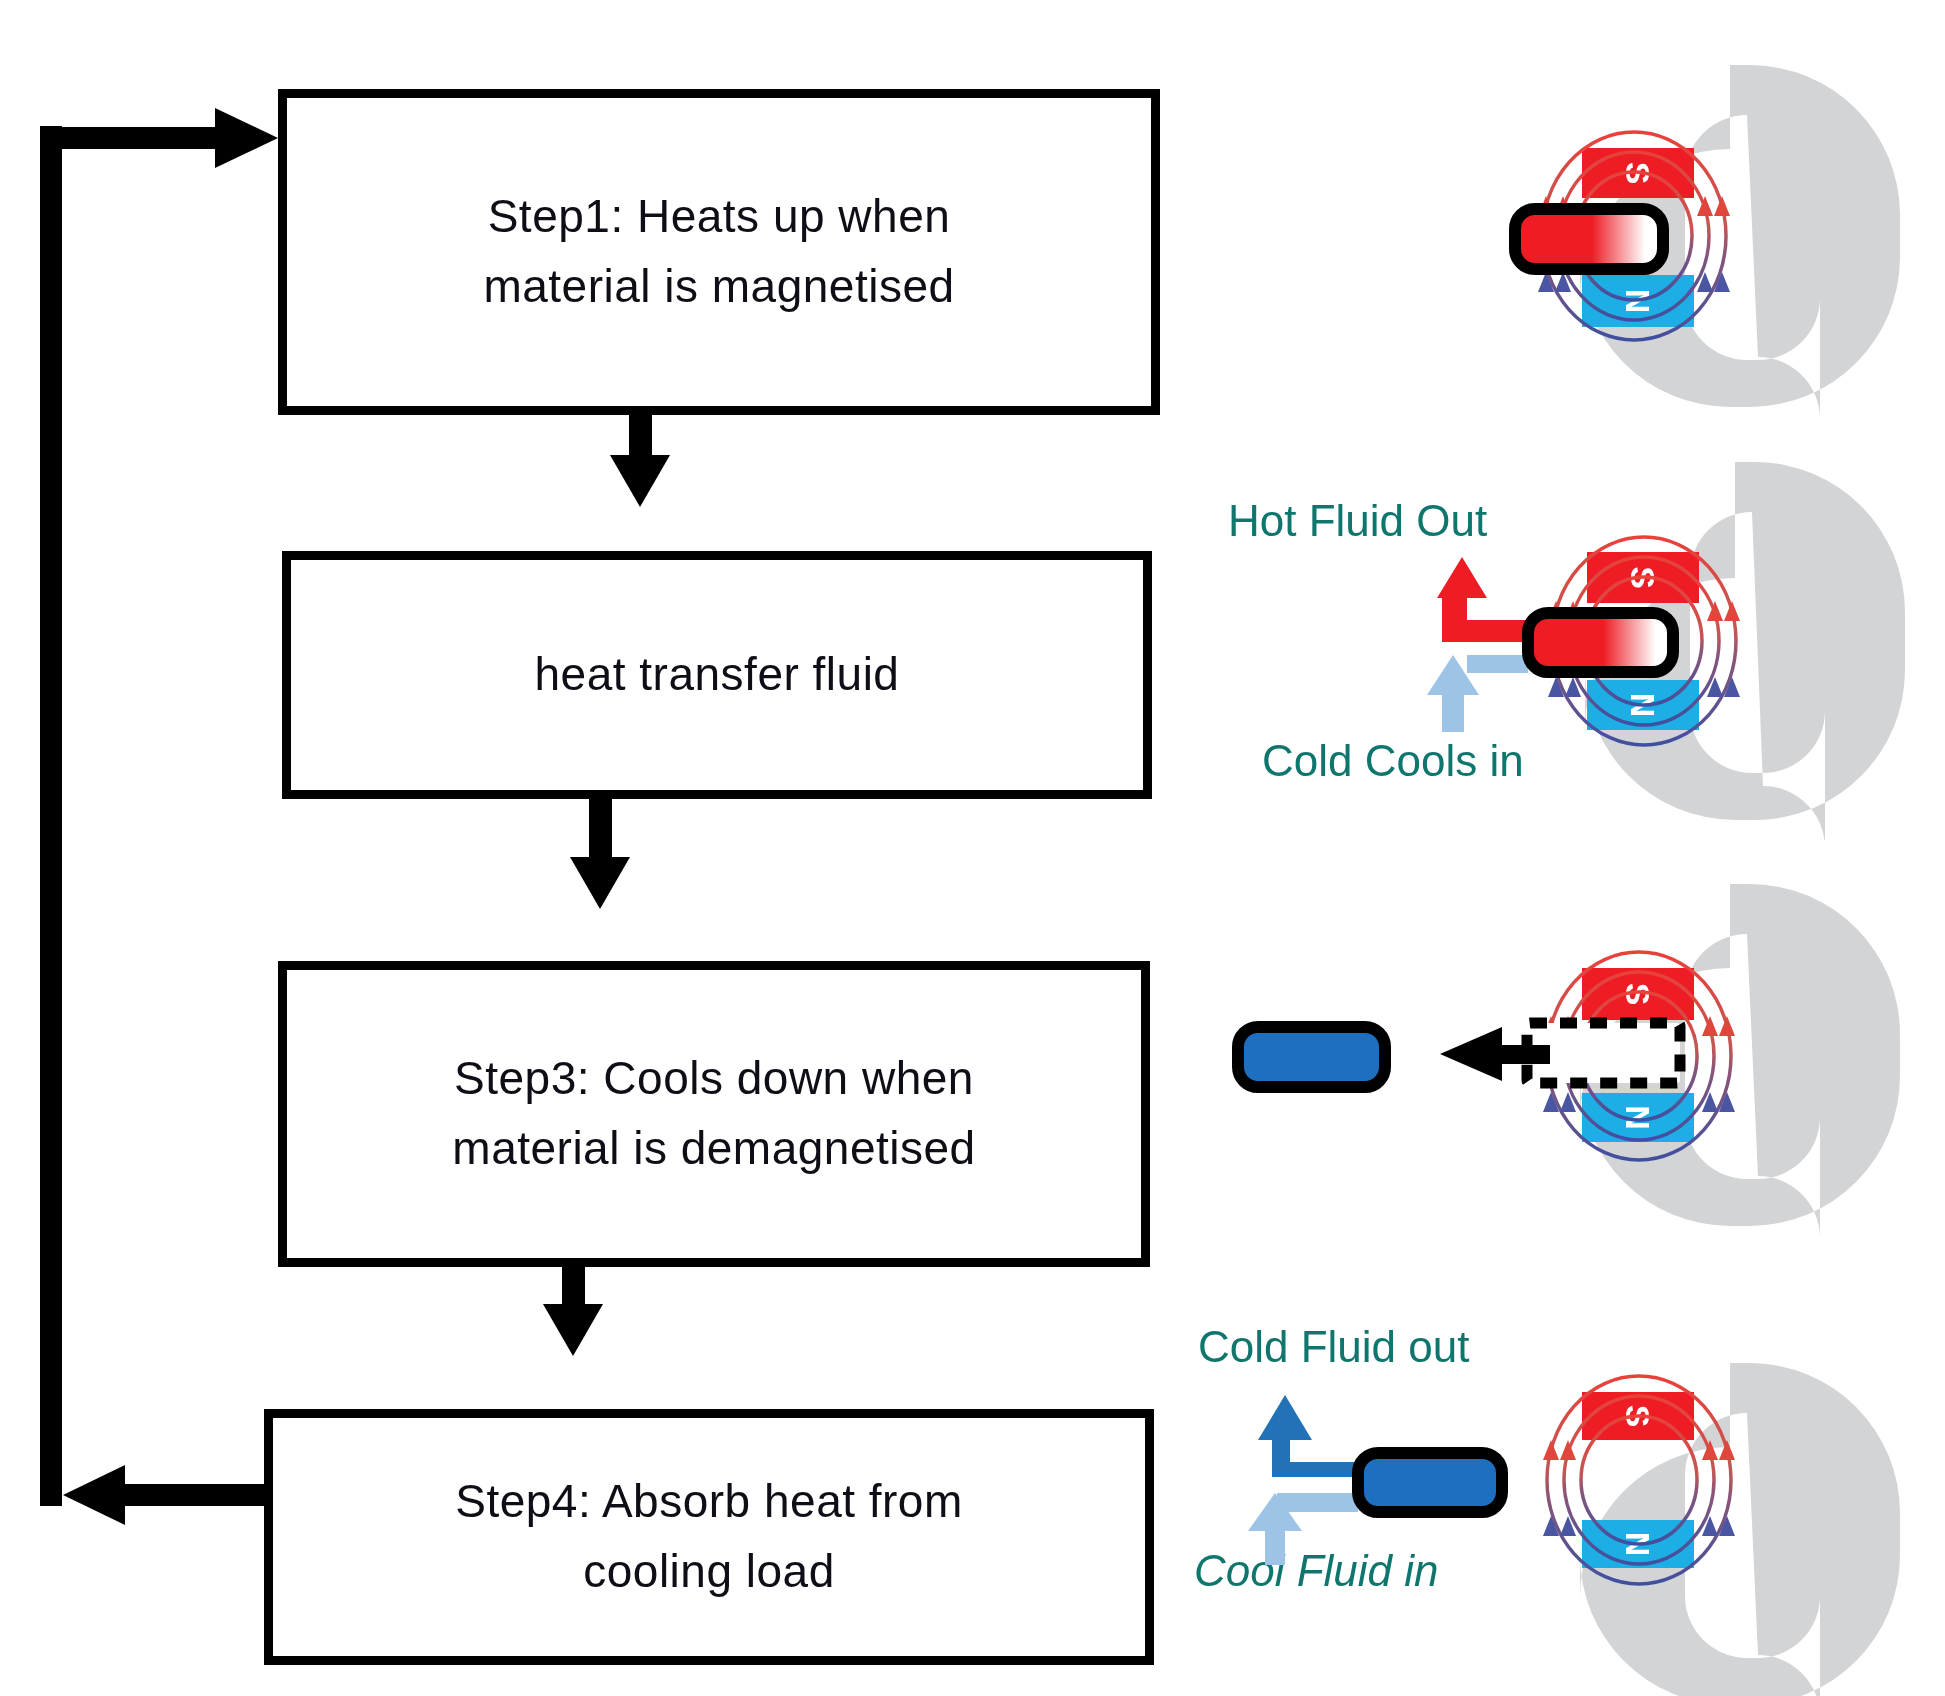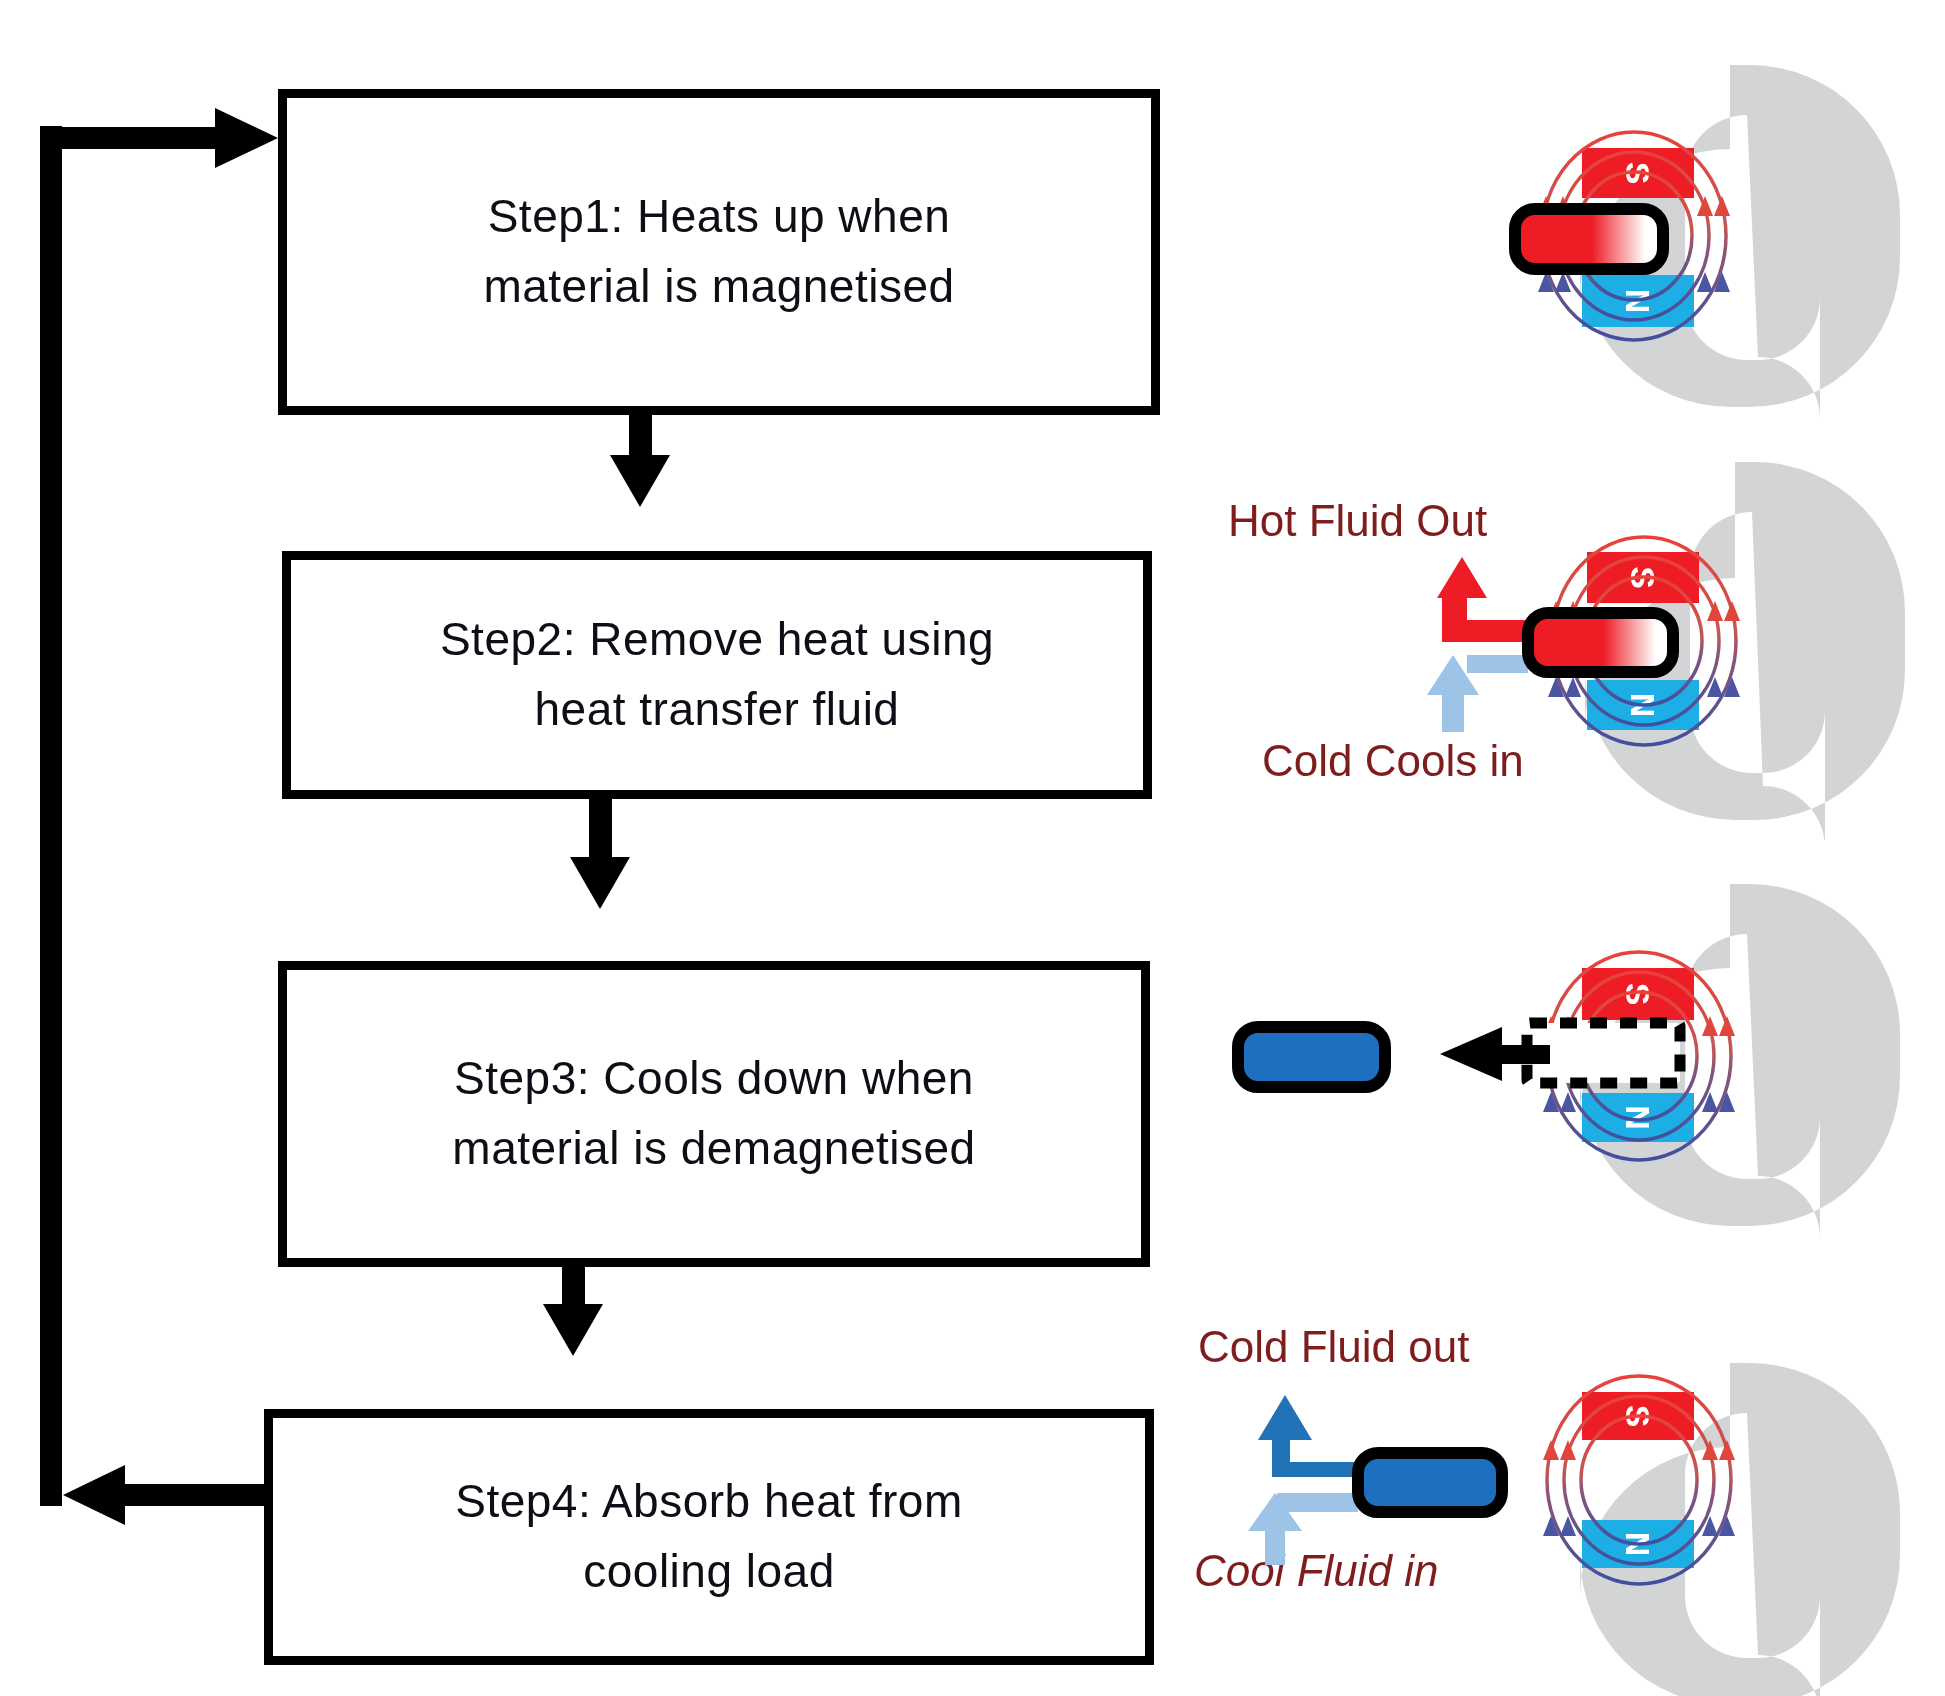--- a/index.html
+++ b/index.html
@@ -9,21 +9,21 @@
   }
   .box{
     position:absolute;background:#fff;border:9px solid #000;
     display:flex;flex-direction:column;justify-content:center;align-items:center;
     text-align:center;font-size:46px;line-height:1.52;color:#0e0e16;
     letter-spacing:0.5px;
     margin-top:41px;
   }
   .rect{position:absolute;background:#000;}
   .tri{position:absolute;width:0;height:0;border-style:solid;border-color:transparent;}
-  .flabel{position:absolute;font-size:44px;color:#7f1d1d;white-space:nowrap;}
+  .flabel{position:absolute;font-size:44px;color:#0f766e;white-space:nowrap;}
   .magnet{position:absolute;}
 </style>
 </head>
 <body>
 
 <div class="rect" style="left:40px;top:126px;width:22px;height:1380px;"></div>
 <div class="rect" style="left:40px;top:127px;width:177px;height:22px;"></div>
 <div class="tri" style="left:215px;top:108px;border-top-width:30px;border-bottom-width:30px;border-left:63px solid #000;"></div>
 <div class="rect" style="left:122px;top:1484px;width:146px;height:22px;"></div>
 <div class="tri" style="left:60px;top:1465px;border-top-width:30px;border-bottom-width:30px;border-right:62px solid #000;"></div>
@@ -35,21 +35,20 @@
 <div class="tri" style="left:570px;top:857px;border-left-width:30px;border-right-width:30px;border-top:52px solid #000;"></div>
 
 <div class="rect" style="left:562px;top:1226px;width:23px;height:80px;"></div>
 <div class="tri" style="left:543px;top:1304px;border-left-width:30px;border-right-width:30px;border-top:52px solid #000;"></div>
 
 <div class="box" style="left:278px;top:48px;width:864px;height:308px;">
   <div>Step1: Heats up when</div>
   <div>material is magnetised</div>
 </div>
 <div class="box" style="left:282px;top:510px;width:852px;height:230px;">
-  <div>Step2: Remove heat using</div>
   <div>heat transfer fluid</div>
 </div>
 <div class="box" style="left:278px;top:920px;width:854px;height:288px;">
   <div>Step3: Cools down when</div>
   <div>material is demagnetised</div>
 </div>
 <div class="box" style="left:264px;top:1368px;width:872px;height:238px;">
   <div>Step4: Absorb heat from</div>
   <div>cooling load</div>
 </div>

